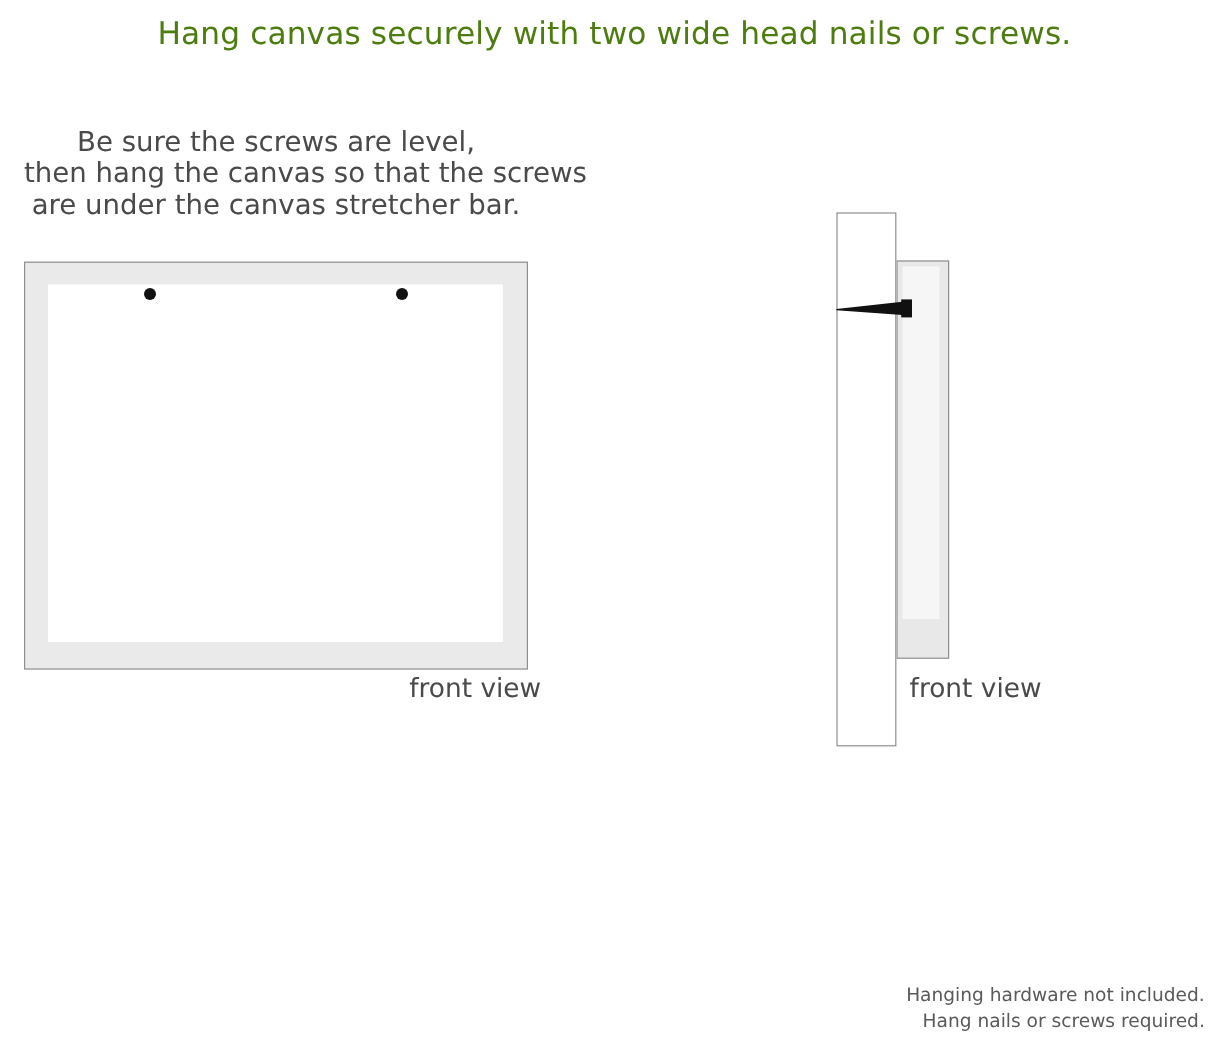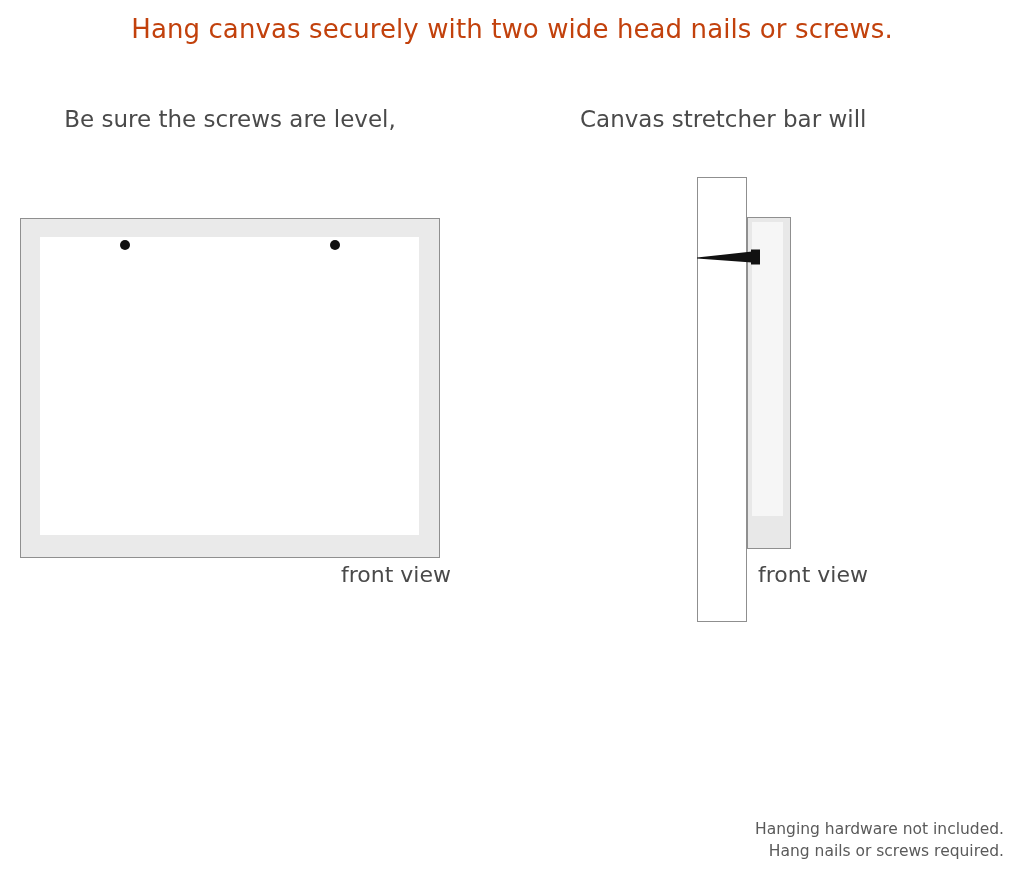--- a/index.html
+++ b/index.html
@@ -20,21 +20,21 @@
   
   .headline {
     position: absolute;
     left: 0;
     top: 14px;
     width: 1024px;
     text-align: center;
     font-size: 26px;
     font-weight: 400;
     letter-spacing: 0.1px;
-    color: #c2410c;
+    color: #4d7c0f;
     white-space: nowrap;
   }
 
   
   .caption {
     position: absolute;
     font-size: 23px;
     line-height: 26px;
     color: #4a4a4a;
     text-align: center;
@@ -138,24 +138,25 @@
     overflow: visible;
   }
 </style>
 </head>
 <body>
 
 <div class="headline">Hang canvas securely with two wide head nails or screws.</div>
 
 <div class="caption caption-left">
   <span class="line">Be sure the screws are level,</span>
+  <span class="line">then hang the canvas so that the screws</span>
+  <span class="line">are under the canvas stretcher bar.</span>
 </div>
 
 <div class="caption caption-right">
-  <span class="line">Canvas stretcher bar will</span>
 </div>
 
 <div class="front-view">
   <div class="front-frame"></div>
   <div class="front-inner"></div>
   <div class="screw-dot screw-dot-left"></div>
   <div class="screw-dot screw-dot-right"></div>
 </div>
 
 <div class="view-label label-front">front view</div>

